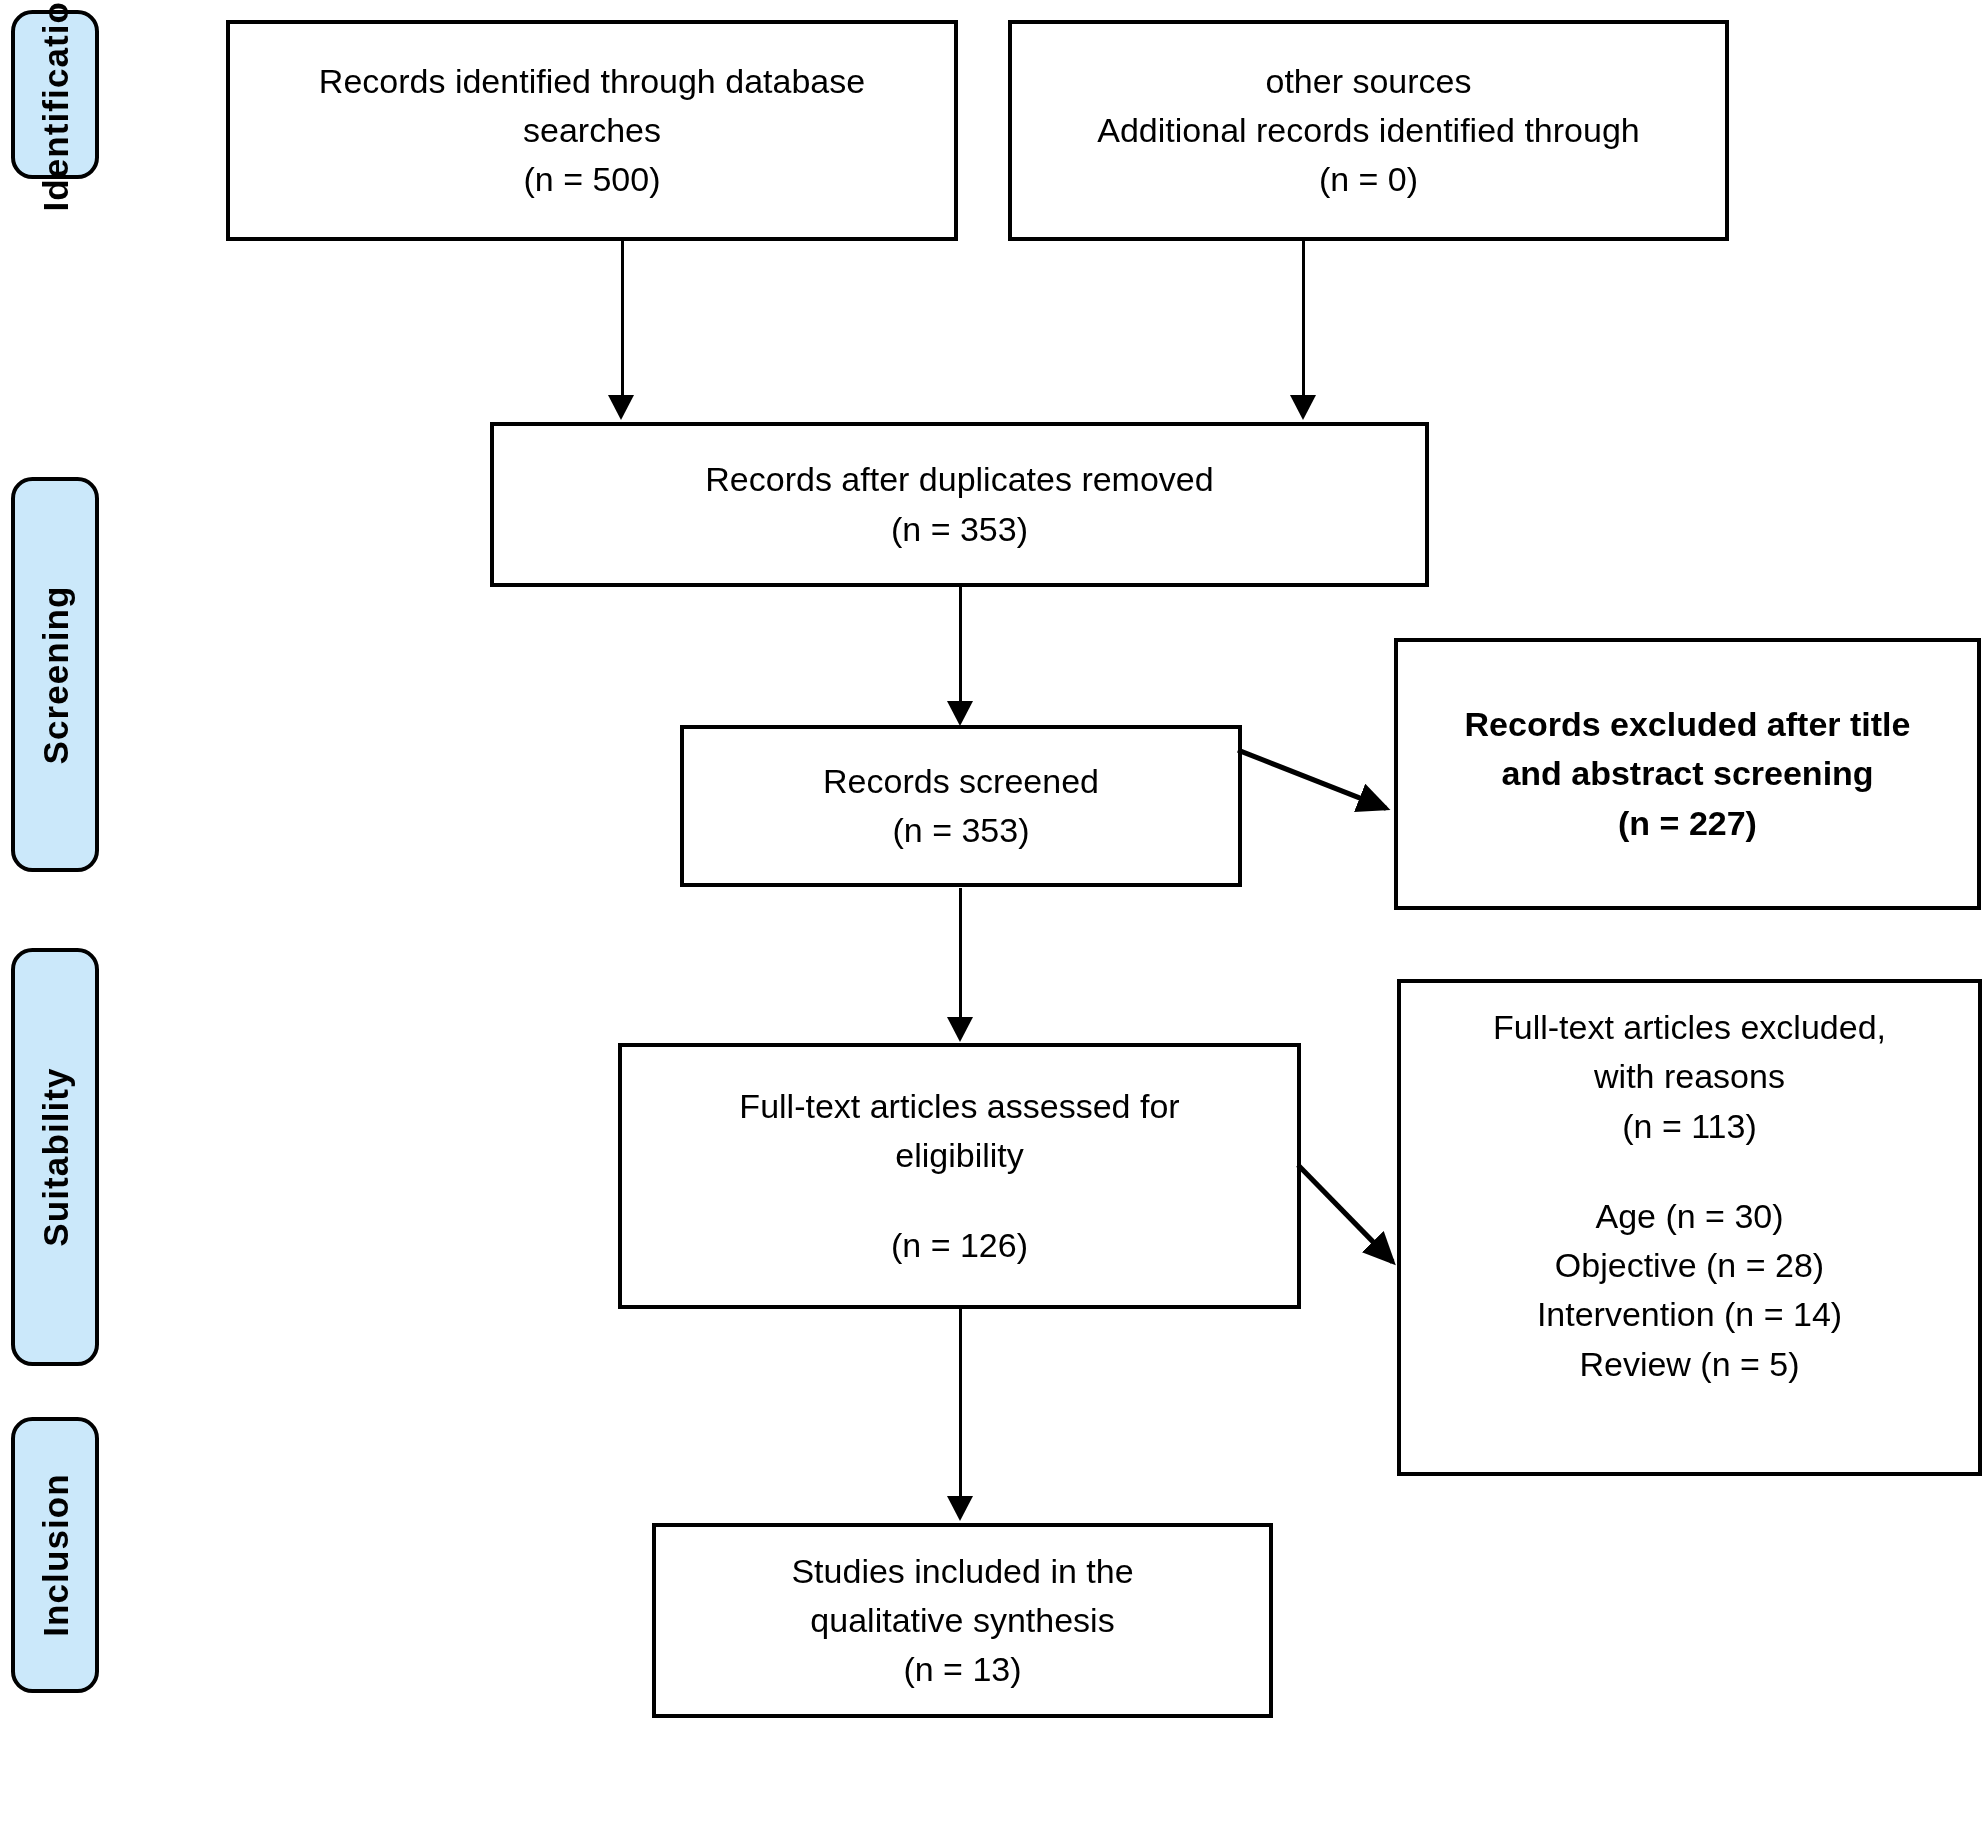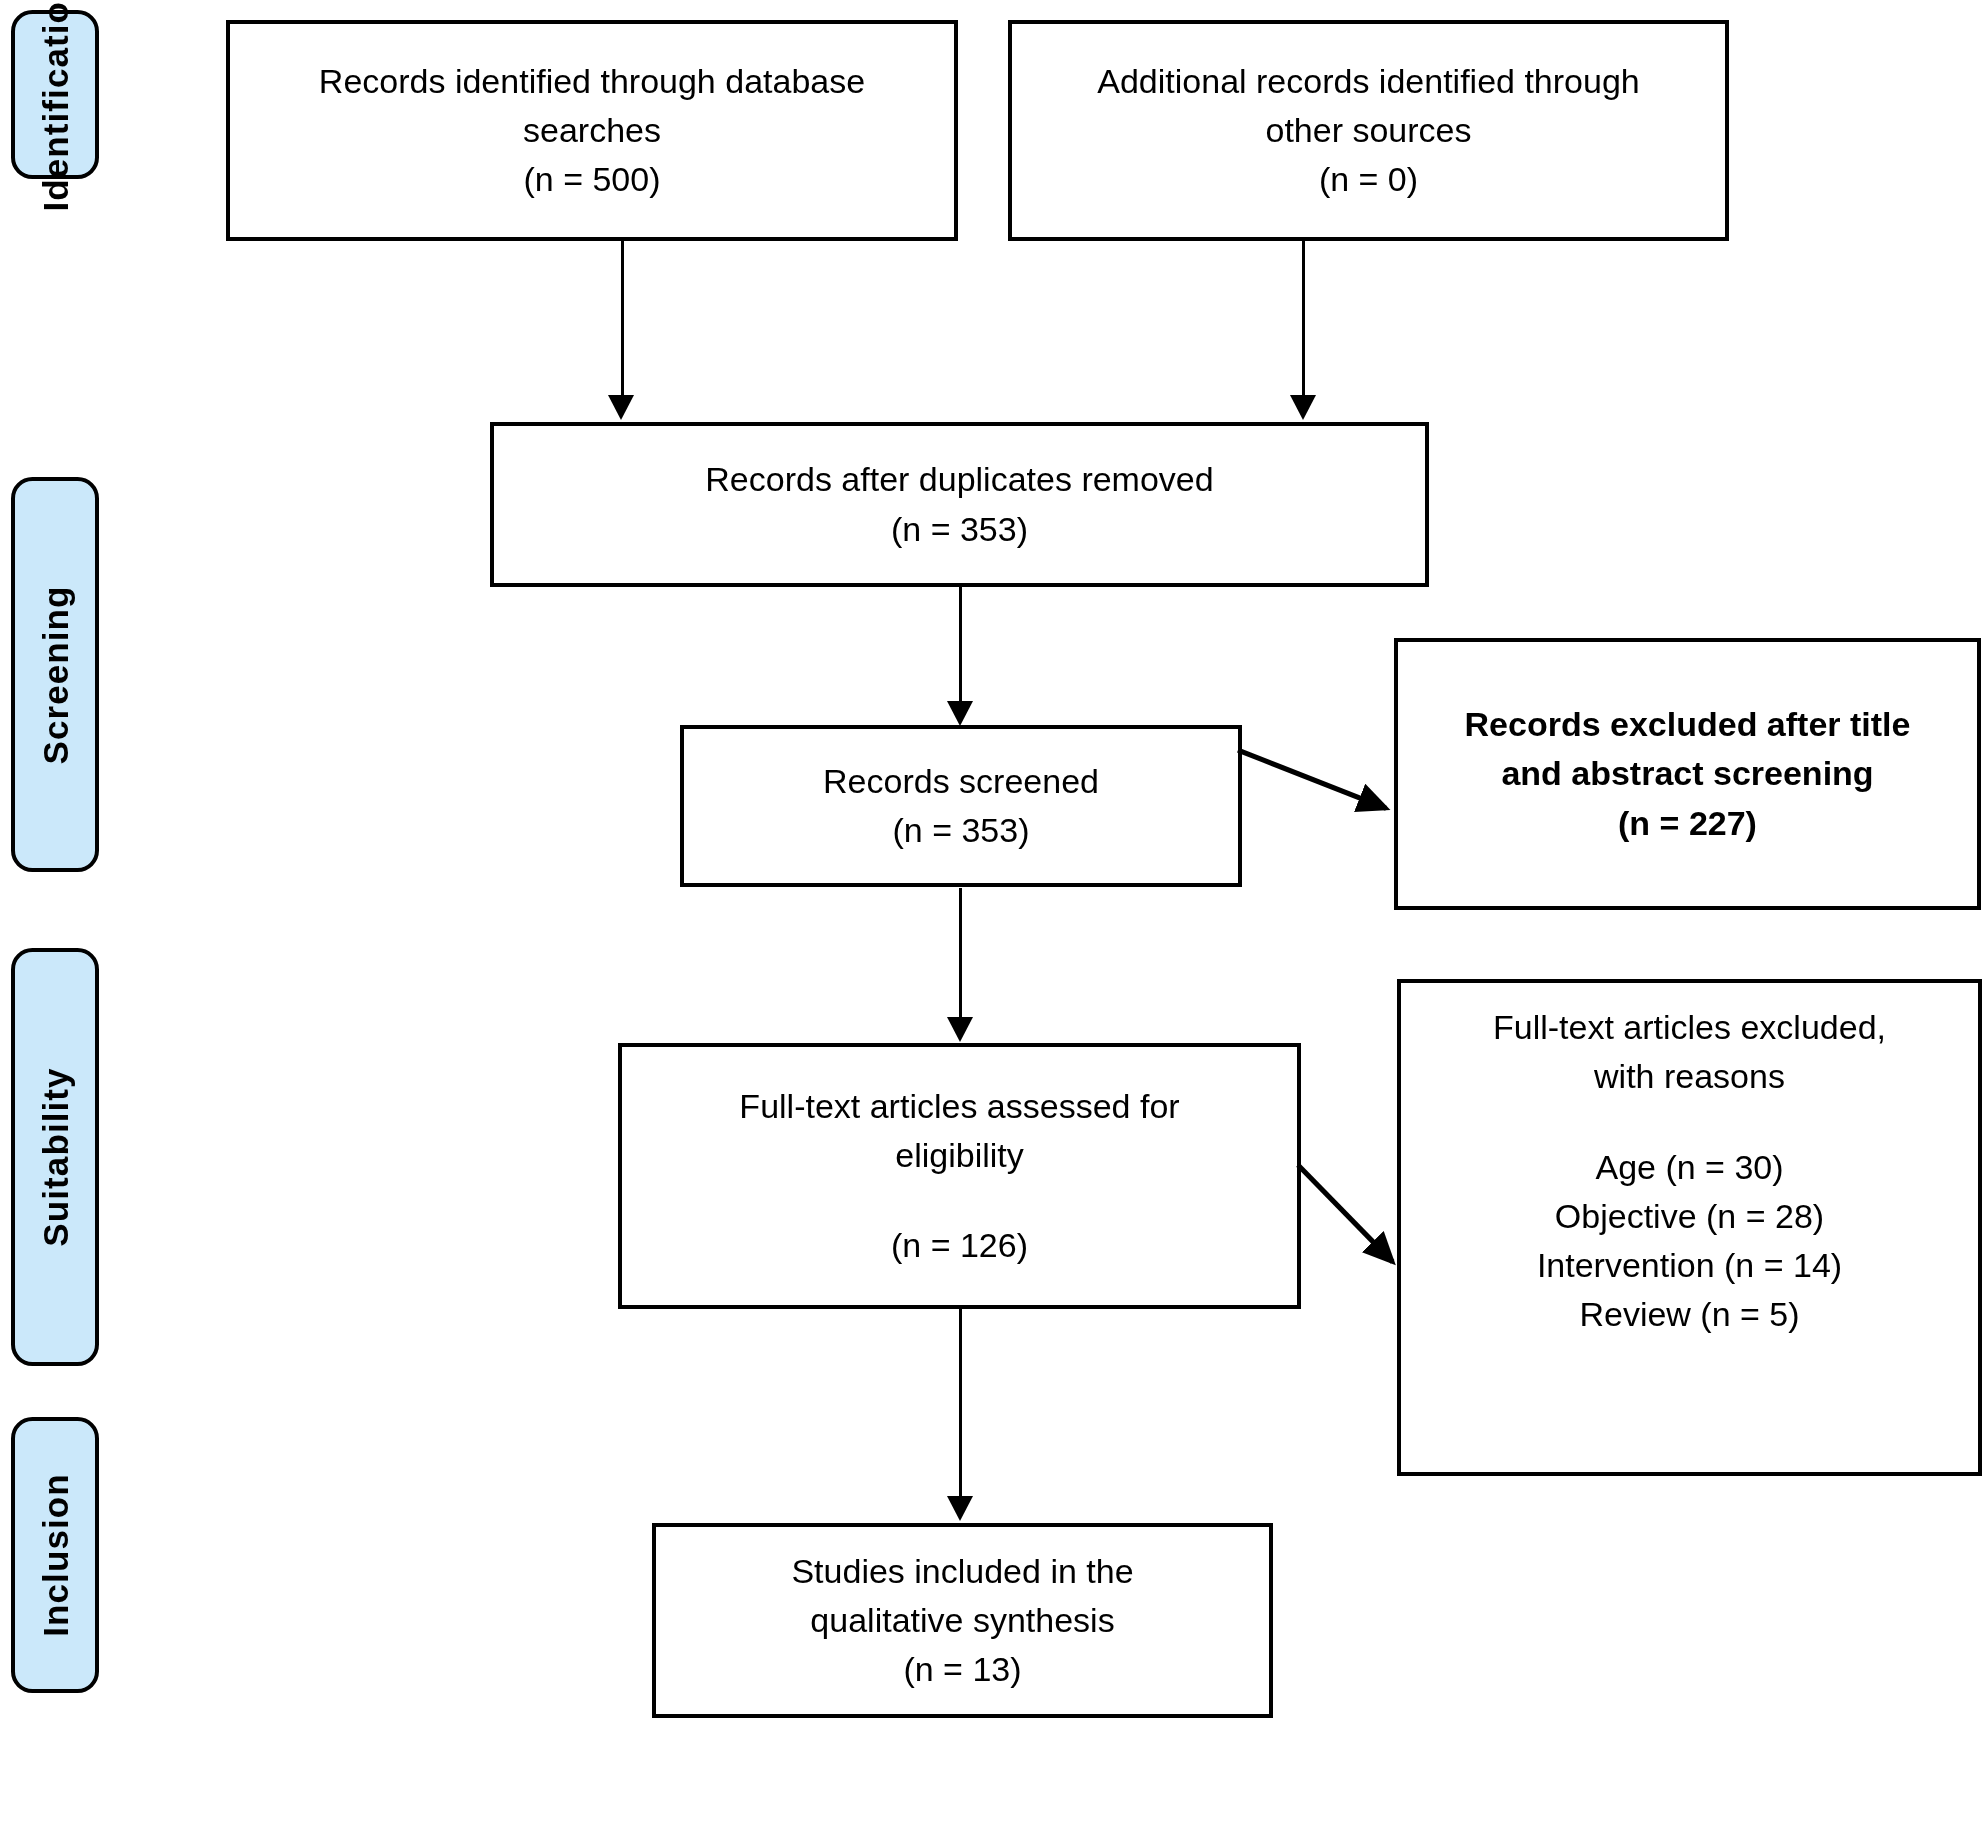--- a/index.html
+++ b/index.html
@@ -93,22 +93,22 @@
     <span class="stage-text">Inclusion</span>
   </div>
 
   <div class="flow-box" style="left:226px; top:20px; width:732px; height:221px;">
     <span class="line">Records identified through database</span>
     <span class="line">searches</span>
     <span class="line">(n = 500)</span>
   </div>
 
   <div class="flow-box" style="left:1008px; top:20px; width:721px; height:221px;">
+    <span class="line">other sources</span>
     <span class="line">Additional records identified through</span>
-    <span class="line">other sources</span>
     <span class="line">(n = 0)</span>
   </div>
 
   <div class="v-line" style="left:621px; top:241px; height:155px;"></div>
   <div class="arrow-down" style="left:608px; top:395px;"></div>
 
   <div class="v-line" style="left:1302px; top:241px; height:155px;"></div>
   <div class="arrow-down" style="left:1290px; top:395px;"></div>
 
   <div class="flow-box" style="left:490px; top:422px; width:939px; height:165px;">
@@ -145,20 +145,21 @@
   <div class="flow-box" style="left:618px; top:1043px; width:683px; height:266px;">
     <span class="line">Full-text articles assessed for</span>
     <span class="line">eligibility</span>
     <span class="spacer"></span>
     <span class="line">(n = 126)</span>
   </div>
 
   <div class="flow-box" style="left:1397px; top:979px; width:585px; height:497px; justify-content:flex-start; padding-top:20px;">
     <span class="line">Full-text articles excluded,</span>
     <span class="line">with reasons</span>
+    <span class="line">(n = 113)</span>
     <span class="spacer"></span>
     <span class="line">Age (n = 30)</span>
     <span class="line">Objective (n = 28)</span>
     <span class="line">Intervention (n = 14)</span>
     <span class="line">Review (n = 5)</span>
   </div>
 
   <svg class="diag-svg" style="left:1298px; top:1165px;" width="169" height="107" viewBox="0 0 300 190">
     <defs>
       <marker id="ah2" markerWidth="7" markerHeight="7" refX="5.6" refY="3" orient="auto" markerUnits="strokeWidth">

